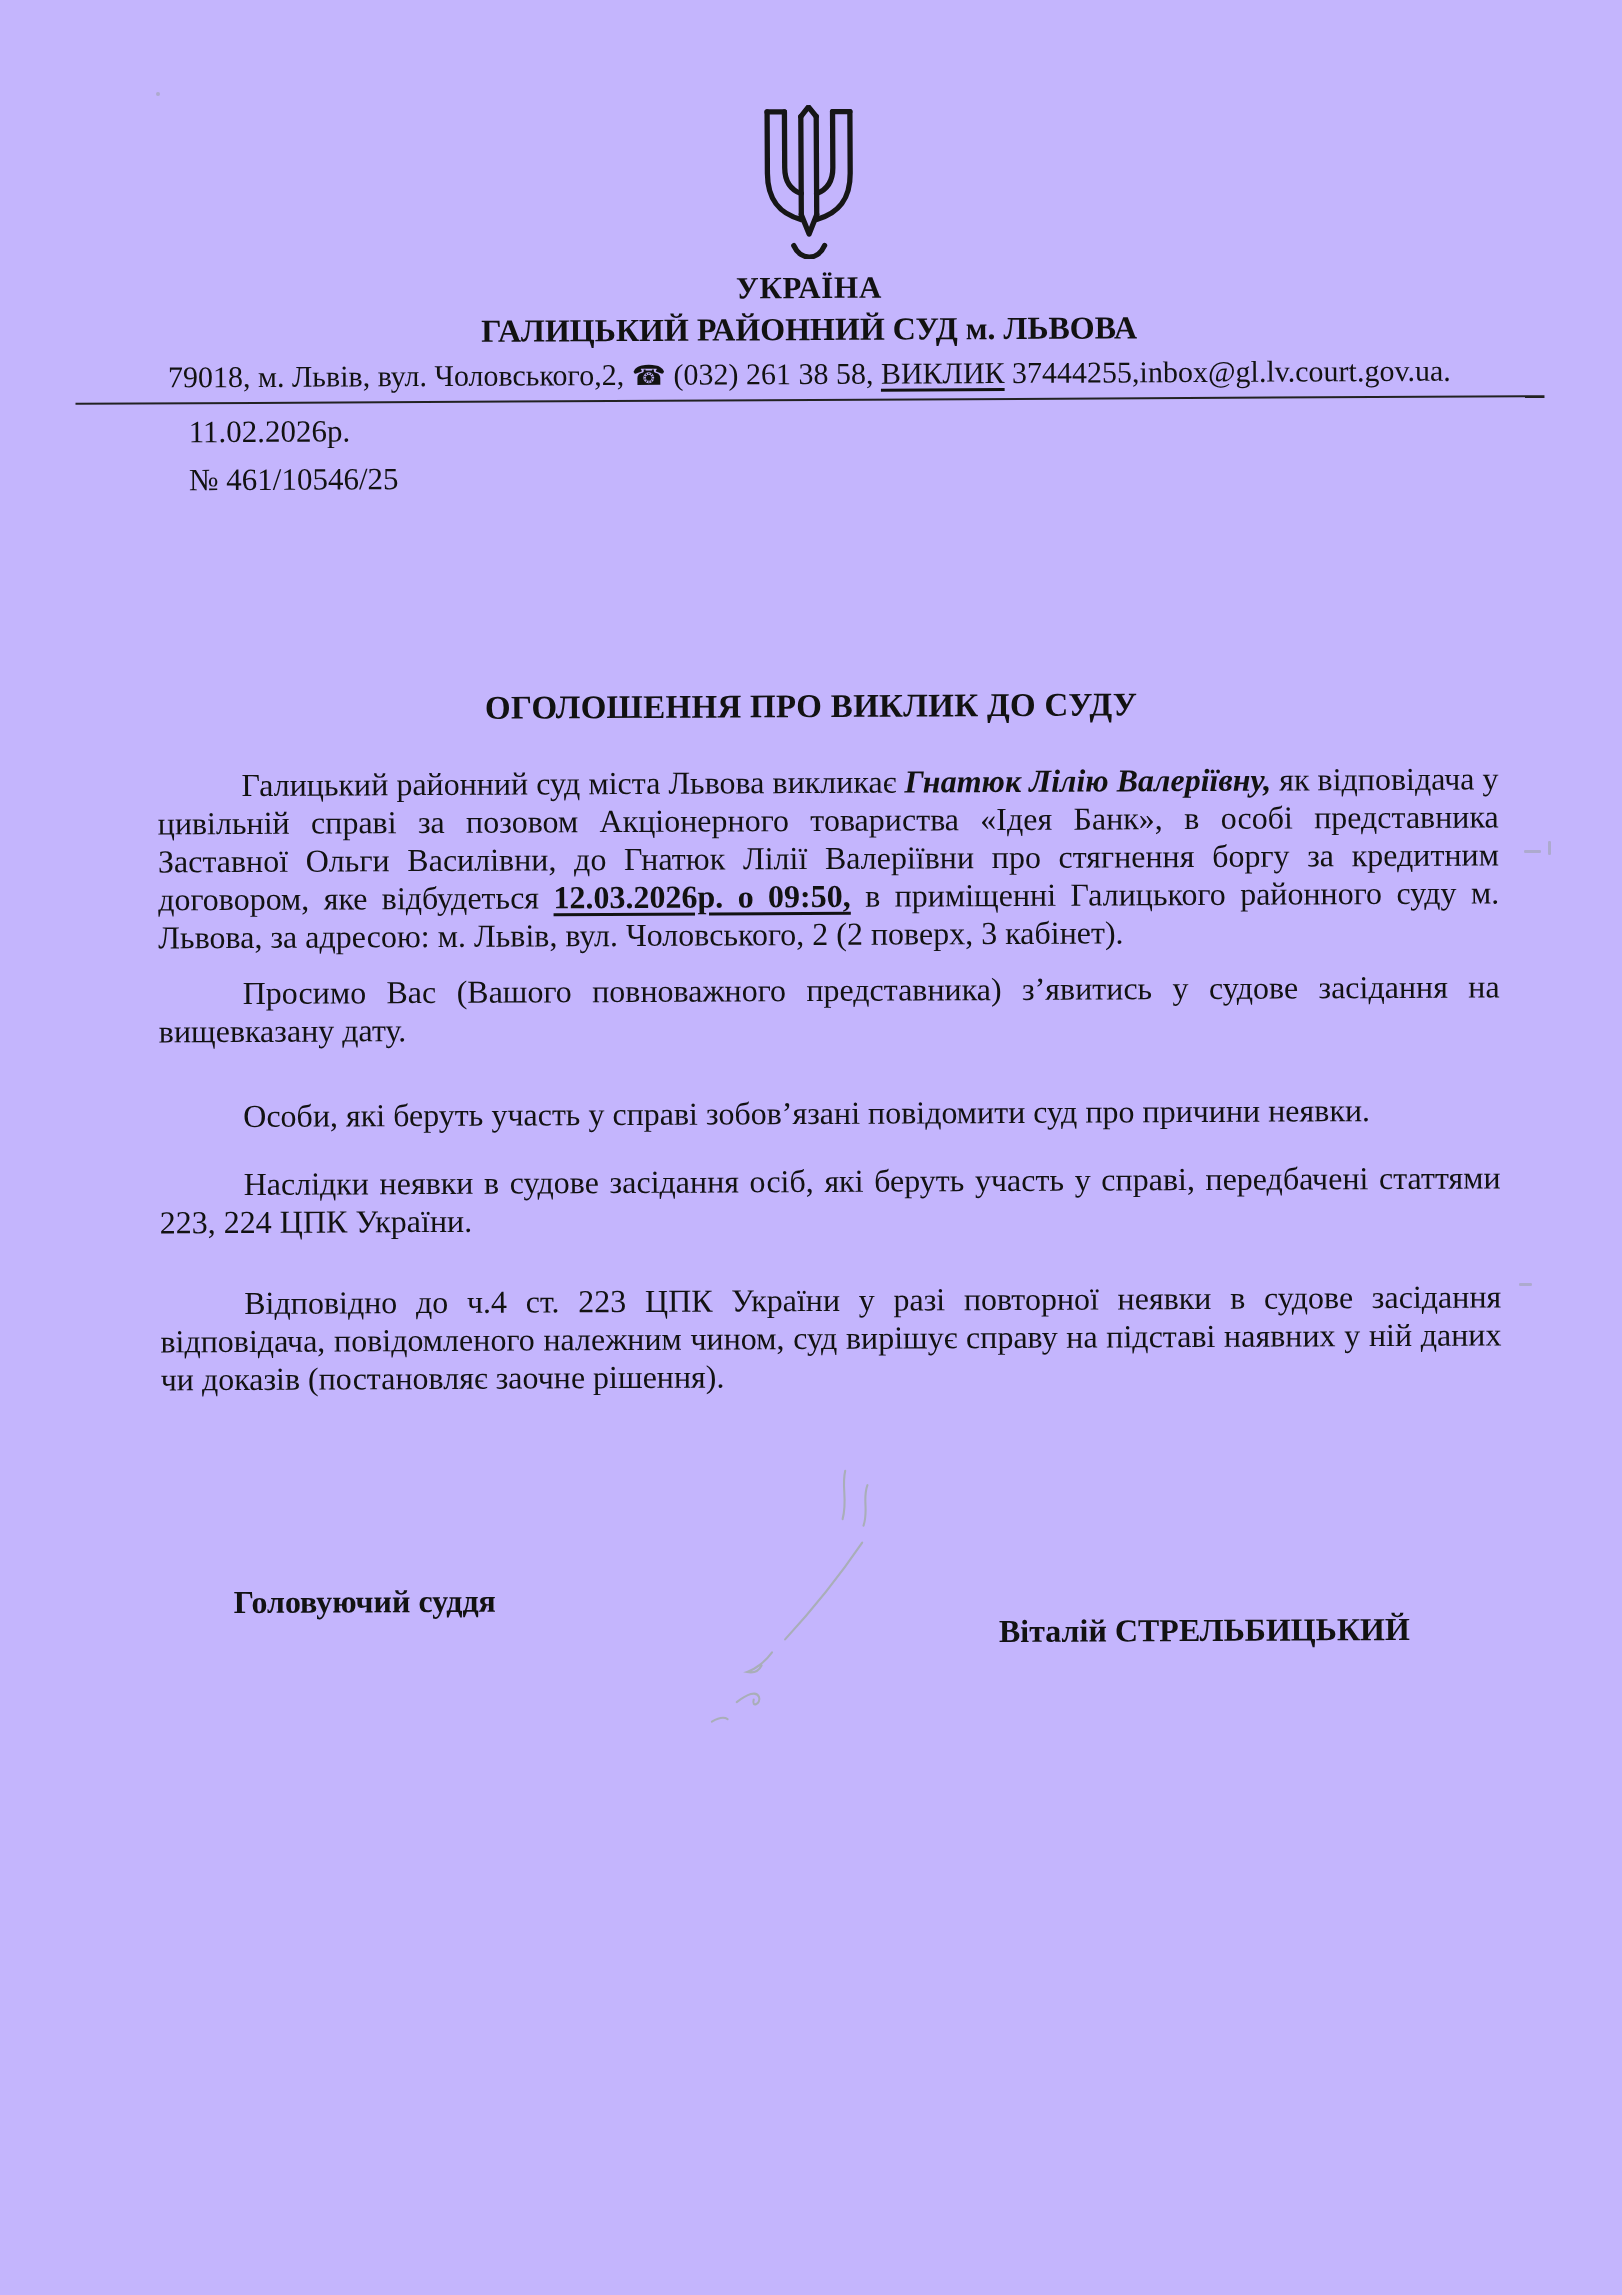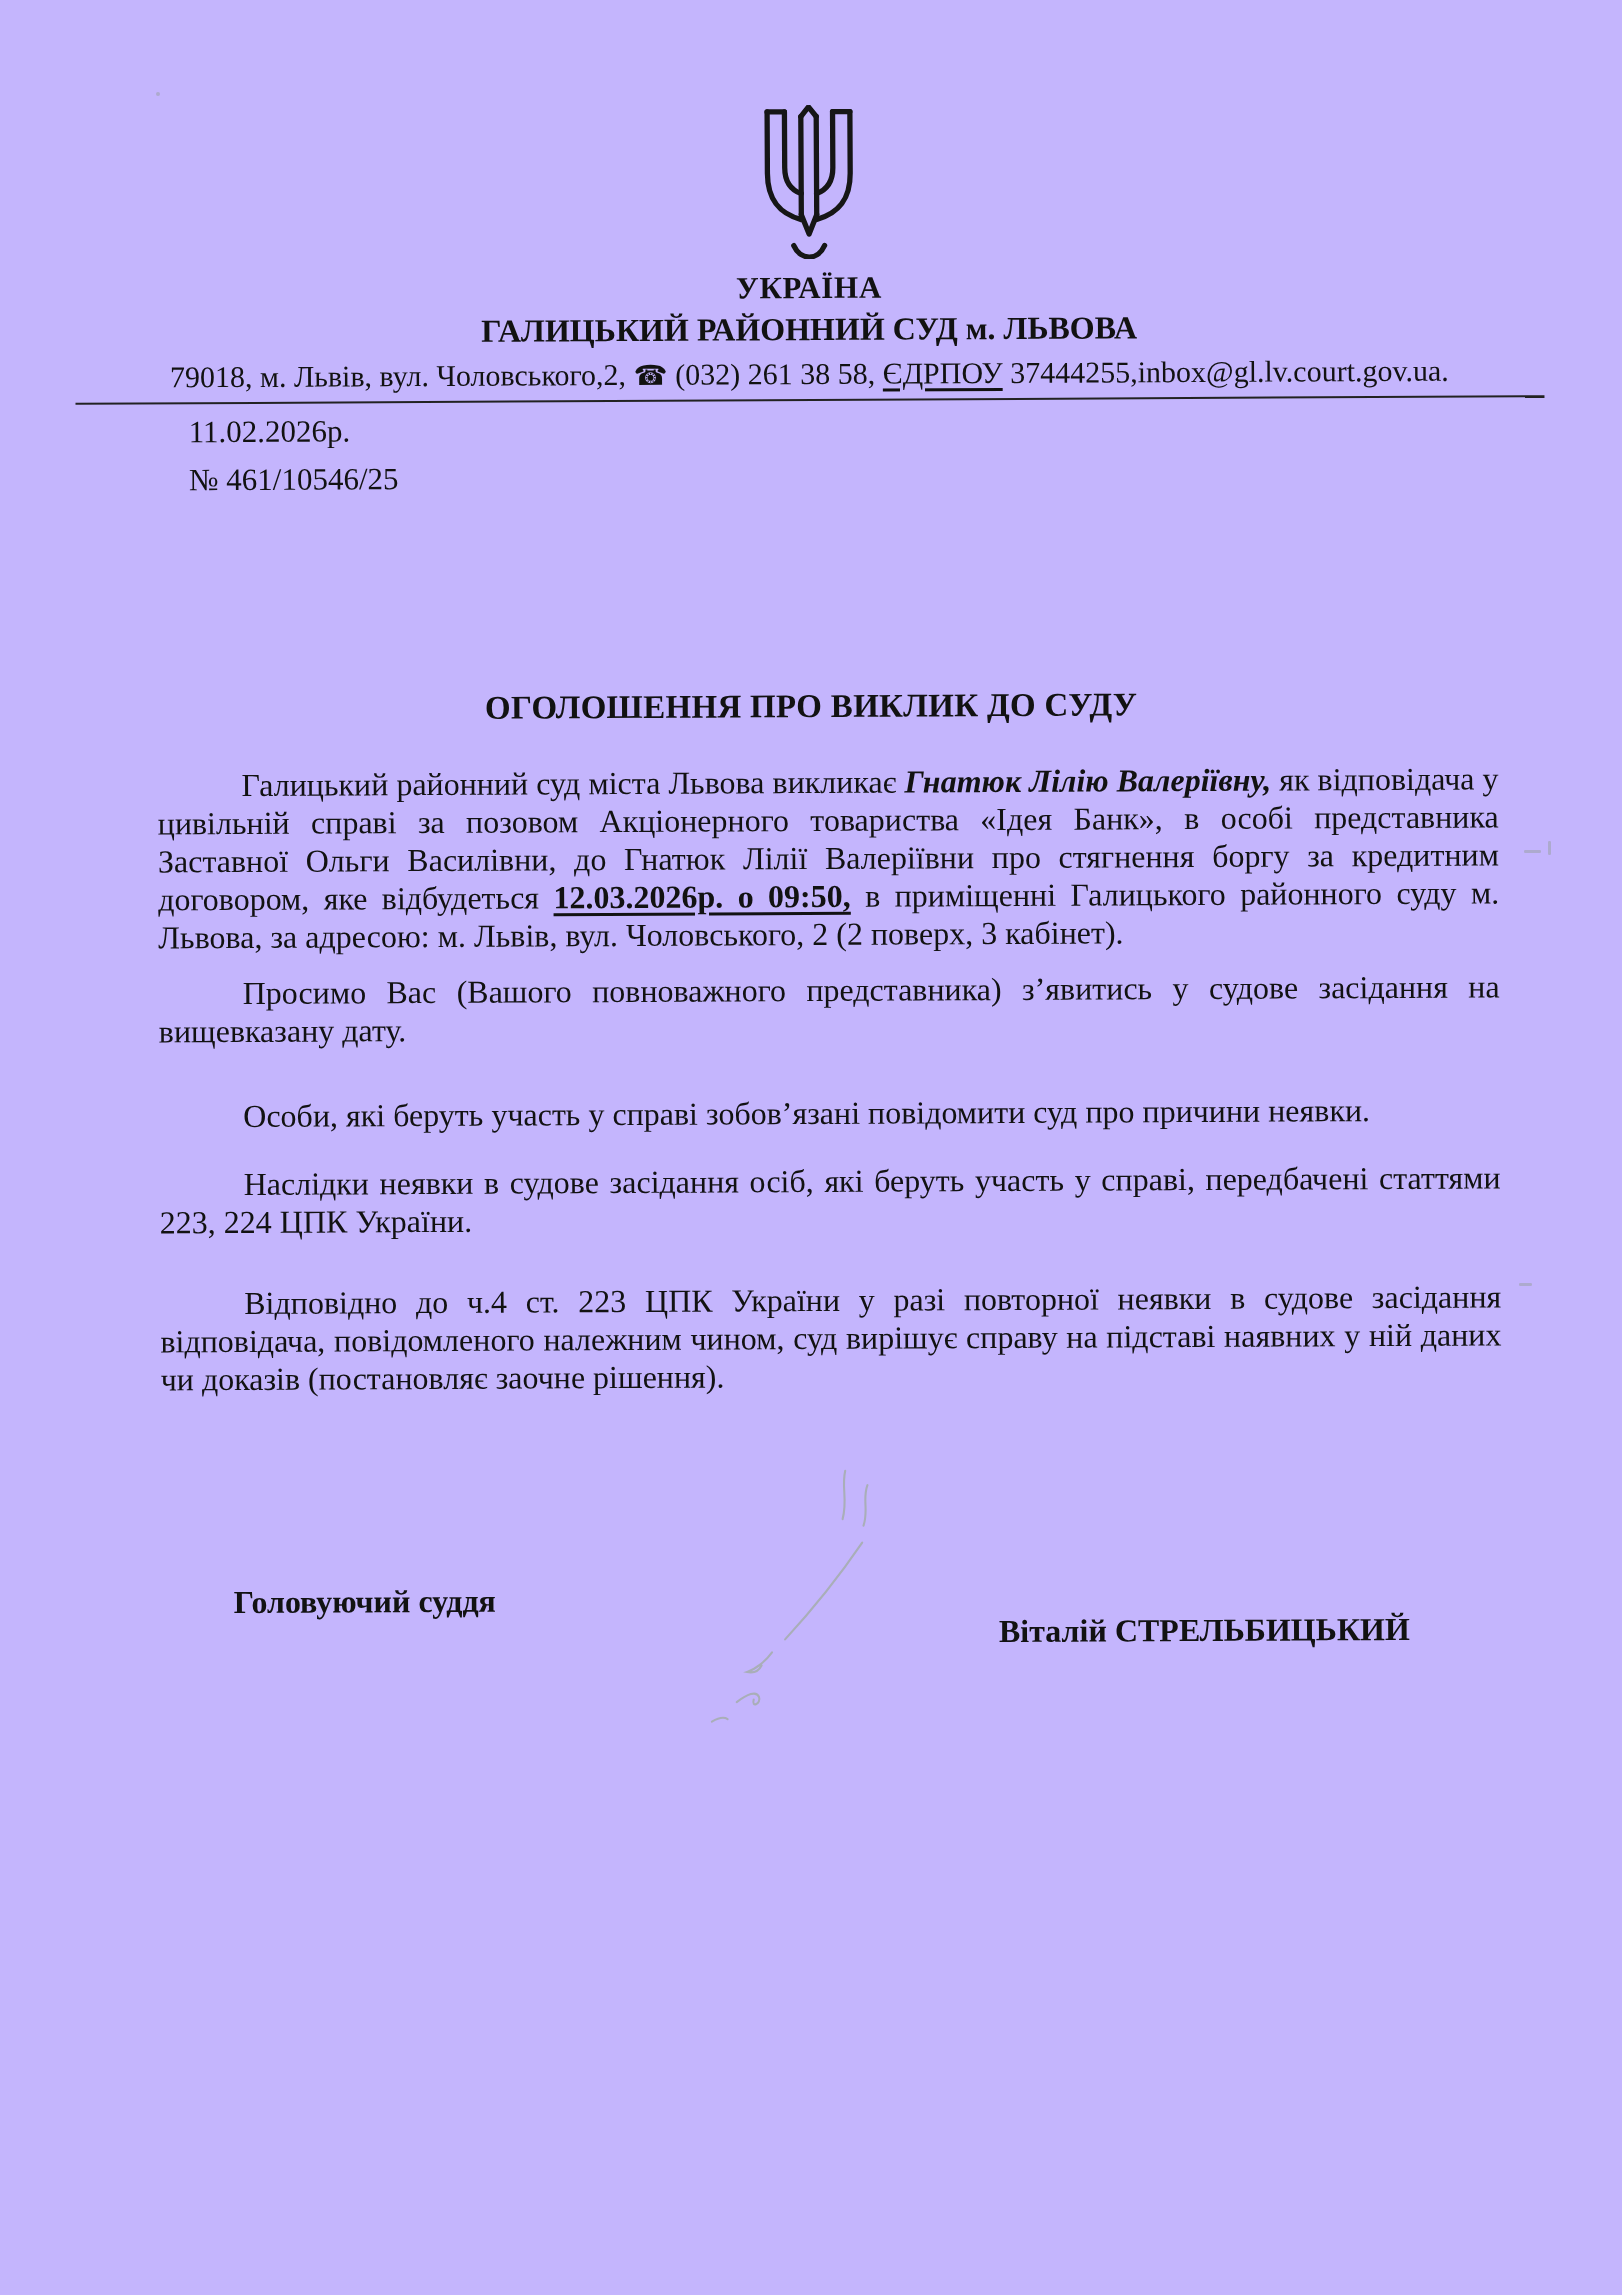--- a/index.html
+++ b/index.html
@@ -121,21 +121,21 @@
         <path d="M52 12 l8 -10 l8 10"></path>
         <path d="M52 114 l8 20 l8 -20"></path>
         <path d="M44 146 c4 9 11 12 16 12 c5 0 12 -3 16 -12"></path>
       </g>
     </svg>
 
     <div class="country-name">УКРАЇНА</div>
     <div class="court-name">ГАЛИЦЬКИЙ РАЙОННИЙ СУД м. ЛЬВОВА</div>
 
     <div class="address-row">
-      <span>79018, м. Львів, вул. Чоловського,2, </span><span class="phone-glyph">☎</span><span> (032) 261 38 58, </span><span class="edrpou-label">ЄДРПОУ</span><span> 37444255,inbox@gl.lv.court.gov.ua.</span>
+      <span>79018, м. Львів, вул. Чоловського,2, </span><span class="phone-glyph">☎</span><span> (032) 261 38 58, </span><span class="edrpou-label">ВИКЛИК</span><span> 37444255,inbox@gl.lv.court.gov.ua.</span>
     </div>
 
     <div class="meta-block">
       <div class="letter-date">11.02.2026р.</div>
       <div class="case-number">№ 461/10546/25</div>
     </div>
 
     <div class="doc-title">ОГОЛОШЕННЯ ПРО ВИКЛИК ДО СУДУ</div>
 
     <div class="body-text">

